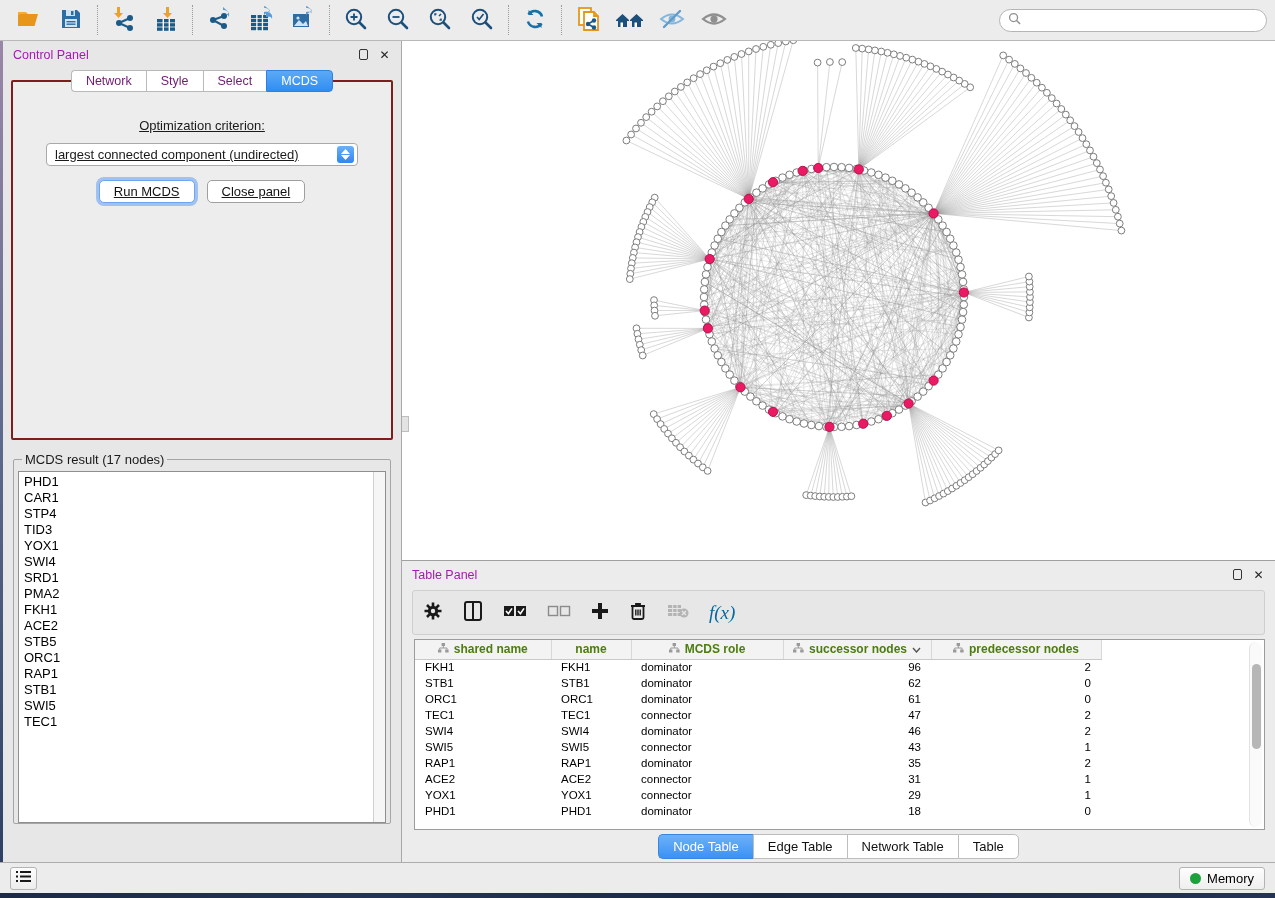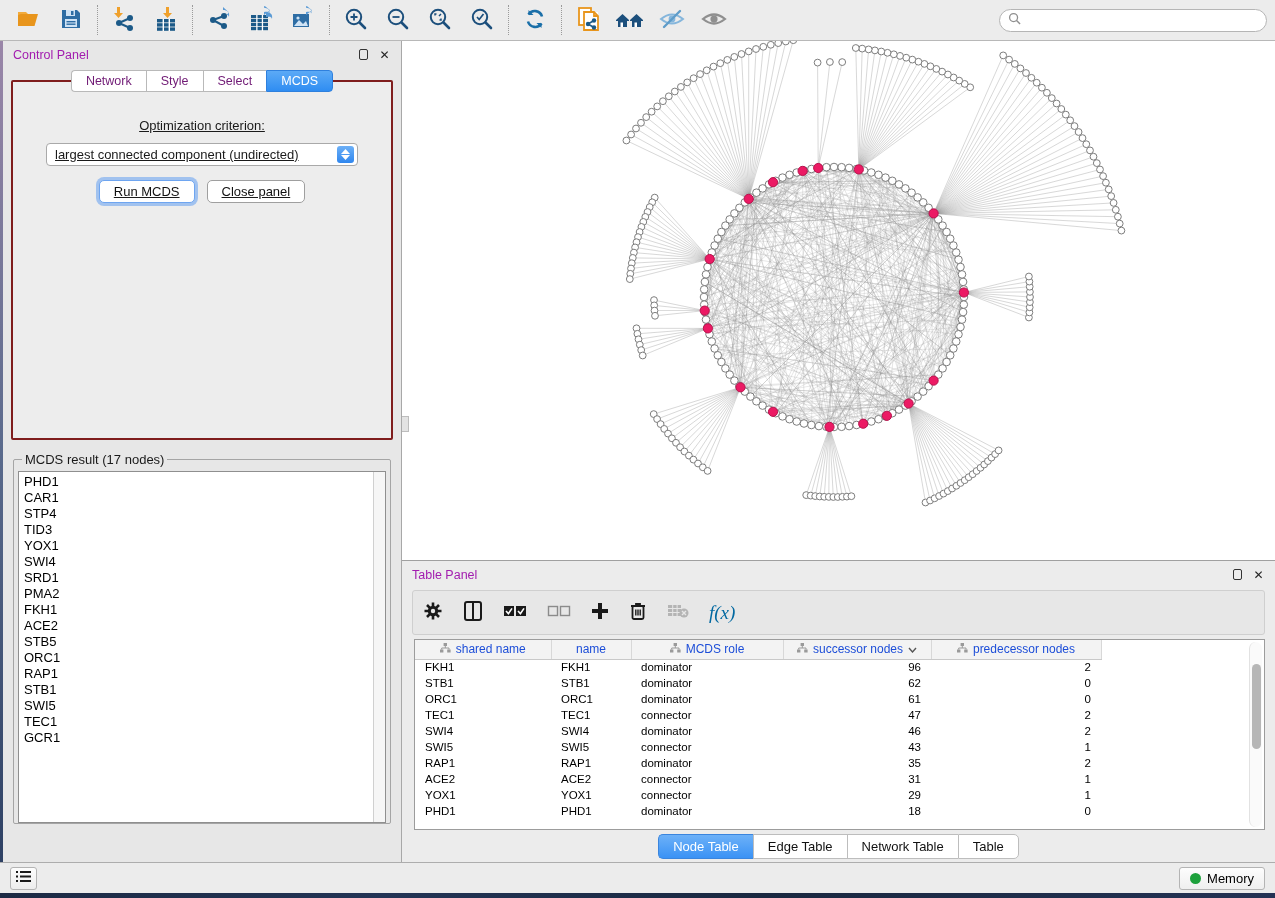--- a/index.html
+++ b/index.html
@@ -81,21 +81,21 @@
   .table-panel { flex:1; background:#ececec; display:flex; flex-direction:column; min-height:0; }
   .table-toolbar { height:45px; margin:2px 10px 0 10px; background:#e7e7e7; border:1px solid #cfcfcf;
                    border-radius:3px; display:flex; align-items:center; padding:0 10px; gap:20px; }
   .ttbtn { border:none; background:transparent; display:flex; align-items:center; justify-content:center;
            cursor:pointer; height:30px; }
   .fx { font-family:"Liberation Serif", serif; font-style:italic; font-size:19px; color:#0369a1; }
   .table-wrap { margin:4px 10px 0 12px; background:#fff; border:1px solid #9c9c9c; flex:1; min-height:0;
                 position:relative; display:flex; }
   table.nodes { border-collapse:collapse; table-layout:fixed; align-self:flex-start; width:686px; }
   table.nodes th { height:19px; background:#f3f3f3; border-right:1px solid #d8d8d8; border-bottom:1px solid #c9c9c9;
-                   font-weight:normal; font-size:12px; color:#1d4ed8; white-space:nowrap; overflow:hidden; }
+                   font-weight:bold; font-size:12px; color:#4d7c0f; white-space:nowrap; overflow:hidden; }
   .thflex { display:flex; align-items:center; justify-content:center; gap:5px; padding:0 4px; }
   table.nodes td { height:16px; font-size:11.5px; padding:0 10px; white-space:nowrap; color:#000; }
   td.num { text-align:right; padding-right:14px; }
   .vscroll { position:absolute; right:2px; top:2px; bottom:2px; width:13px; background:#fafafa;
              border-left:1px solid #e2e2e2; border-radius:7px; }
   .vthumb { position:absolute; top:22px; left:2px; width:9px; height:85px; background:#b6b6b6; border-radius:5px; }
   .table-tabs { height:32px; display:flex; align-items:center; justify-content:center; }
   .ttab { font-size:13px; padding:4px 14px; background:#fff; border:1px solid #bdbdbd; border-right:none;
           cursor:pointer; color:#111; }
   .ttab:first-child { border-radius:5px 0 0 5px; }
@@ -341,21 +341,20 @@
               <div class="result-item">SRD1</div>
               <div class="result-item">PMA2</div>
               <div class="result-item">FKH1</div>
               <div class="result-item">ACE2</div>
               <div class="result-item">STB5</div>
               <div class="result-item">ORC1</div>
               <div class="result-item">RAP1</div>
               <div class="result-item">STB1</div>
               <div class="result-item">SWI5</div>
               <div class="result-item">TEC1</div>
-              <div class="result-item">GCR1</div>
             </div>
           <div class="scrolltrack"></div>
         </div>
       </fieldset>
     </div>
 
     <div class="right-col">
       <div class="net-window">
         <div class="net-canvas">
           <svg id="netsvg" width="868" height="497">

